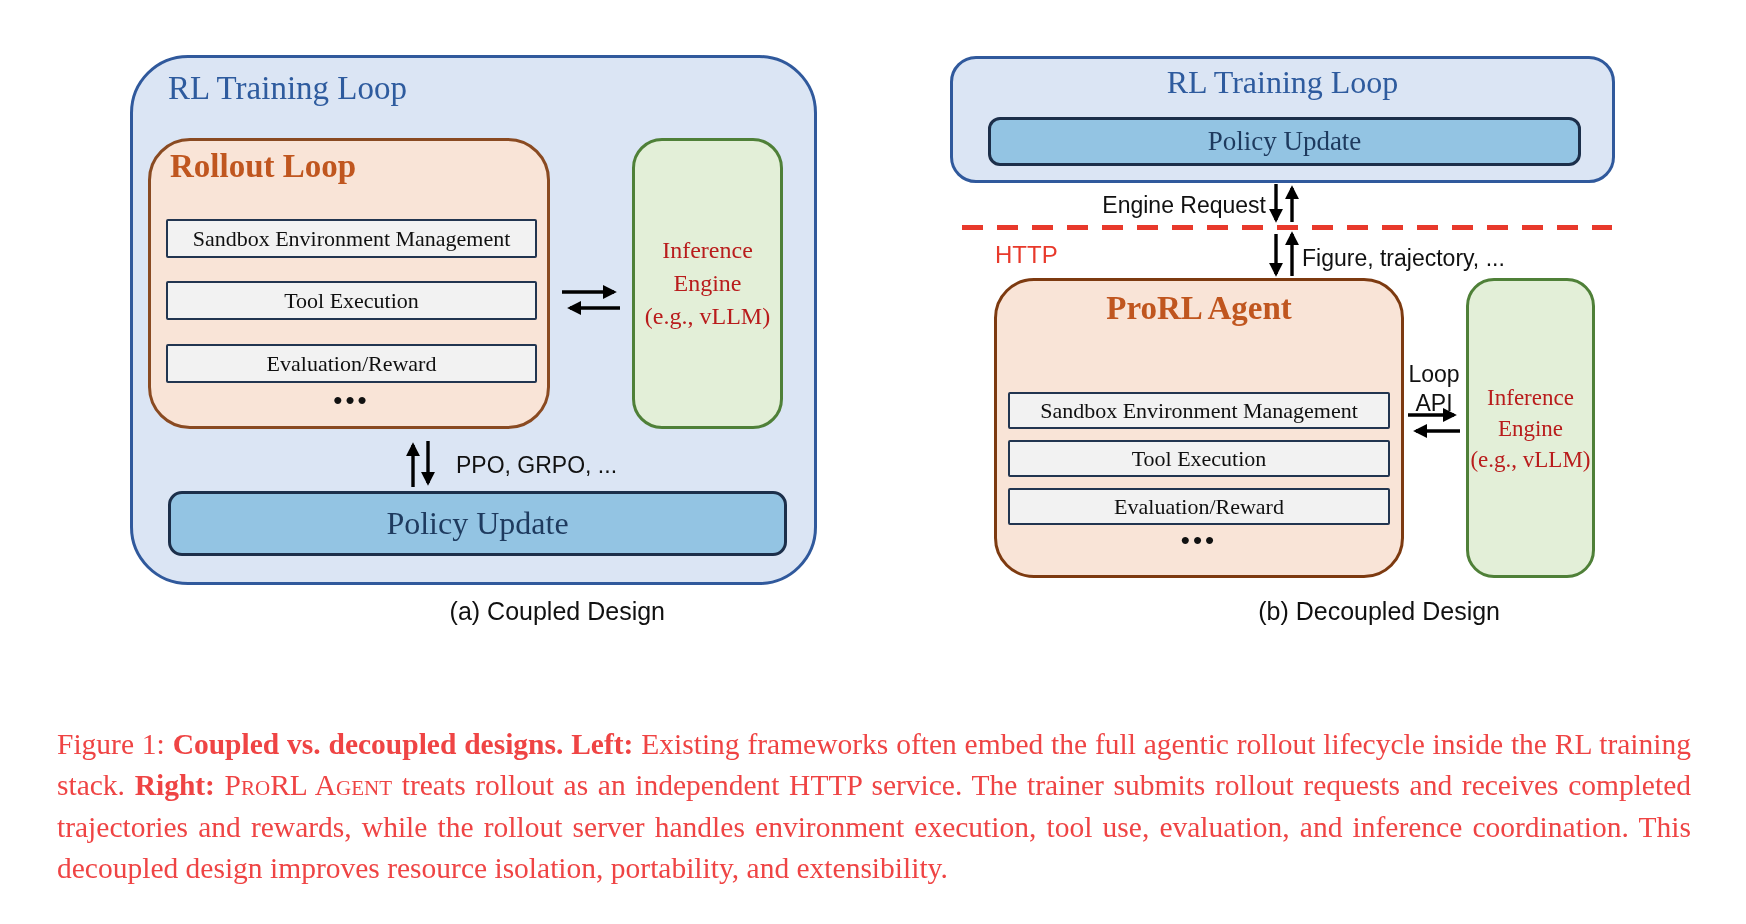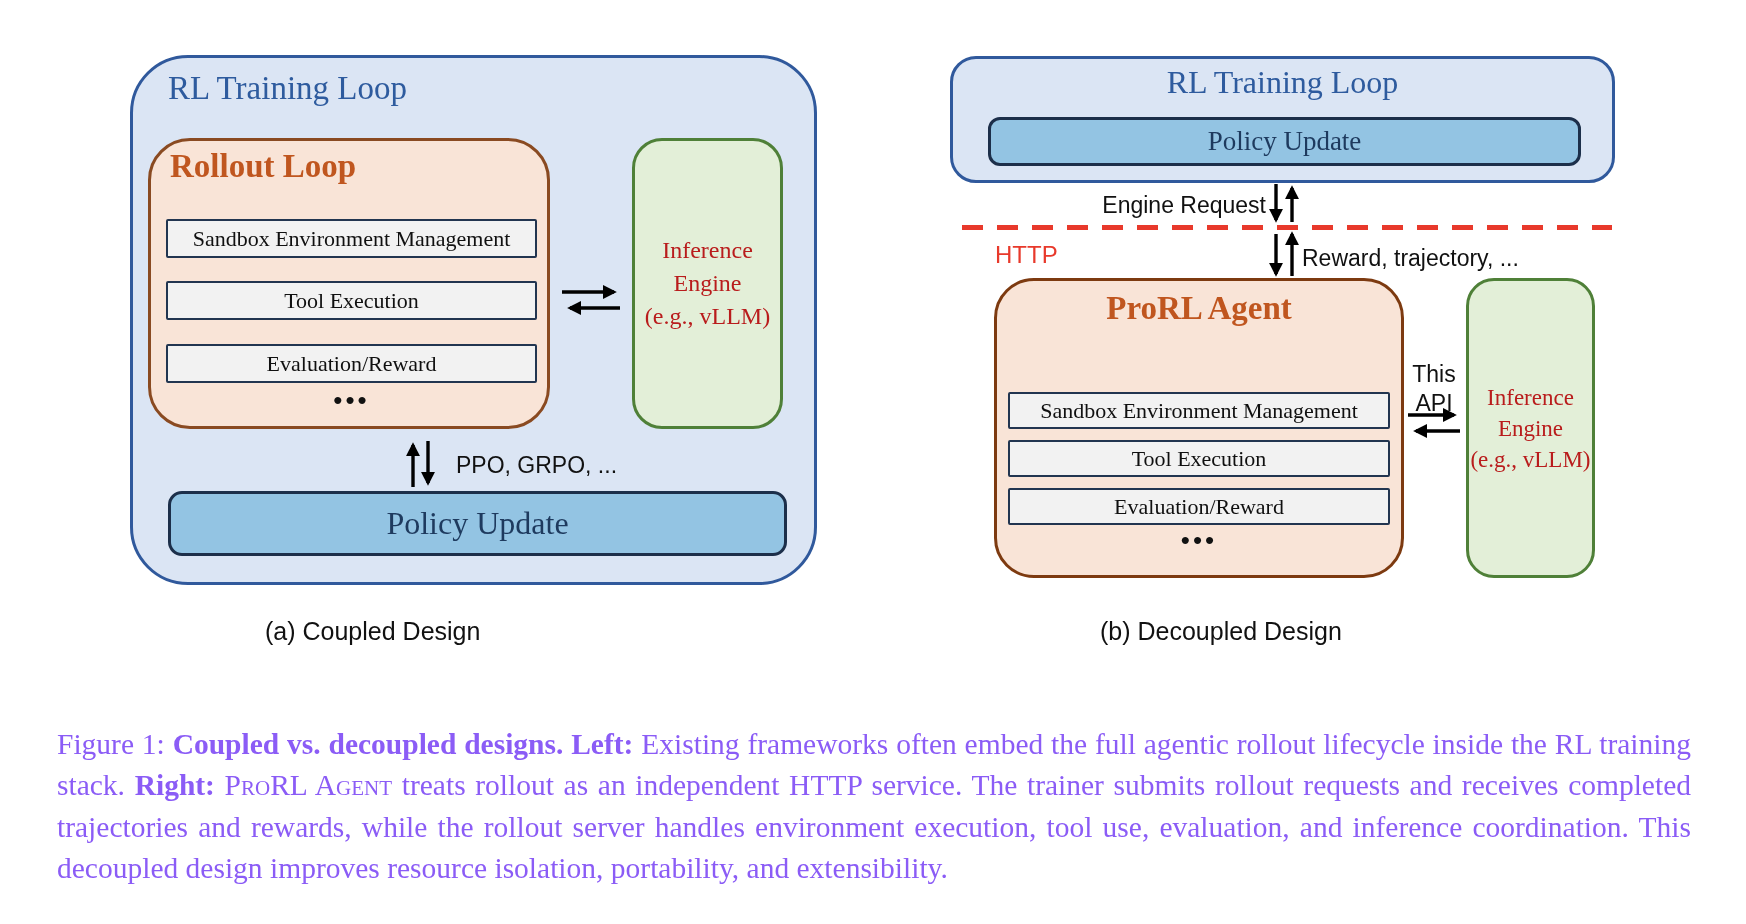--- a/index.html
+++ b/index.html
@@ -50,27 +50,27 @@
   #ppo-label{left:456px;top:452px;}
   #rollout-request{left:1040px;top:192px;width:226px;text-align:right;}
   #reward-label{left:1302px;top:245px;}
   #rest-label{left:1402px;top:360px;width:64px;text-align:center;line-height:29px;}
   #http-label{left:974px;top:241px;font-size:24px;color:#e8392b;margin-left:21px;}
 
   #dashed-line{left:962px;top:225px;width:650px;height:5px;
     background:repeating-linear-gradient(90deg,#e8392b 0 21px,transparent 21px 35px);}
 
   .subcap{font-family:"Liberation Sans",sans-serif;font-size:25px;color:#111;
-          width:400px;text-align:left;top:617px;}
+          width:400px;text-align:right;top:597px;}
   #cap-a{left:265px;}
   #cap-b{left:1100px;}
 
   
   #caption{left:57px;top:694px;width:1634px;font-size:29.5px;line-height:41.5px;
-           text-align:justify;color:#8b5cf6;}
+           text-align:justify;color:#ef4444;}
   #caption .b{font-weight:700;}
   #caption .sc{font-variant:small-caps;}
 
   svg{position:absolute;overflow:visible;}
   svg line{stroke:#000;stroke-width:3.4;}
 </style>
 </head>
 <body>
 
 <svg width="0" height="0">
@@ -120,34 +120,34 @@
 <svg class="abs" style="left:1259px;top:182px;" width="48" height="100">
   <line x1="17" y1="2" x2="17" y2="38" marker-end="url(#ah)"></line>
   <line x1="33" y1="40" x2="33" y2="6" marker-end="url(#ah)"></line>
   <line x1="17" y1="52" x2="17" y2="92" marker-end="url(#ah)"></line>
   <line x1="33" y1="94" x2="33" y2="52" marker-end="url(#ah)"></line>
 </svg>
 <div class="abs lbl" id="rollout-request">Engine Request</div>
 
 <div class="abs" id="dashed-line"></div>
 <div class="abs lbl" id="http-label">HTTP</div>
-<div class="abs lbl" id="reward-label">Reward, trajectory, ...</div>
+<div class="abs lbl" id="reward-label">Figure, trajectory, ...</div>
 
 <div class="abs peach" id="prorl"></div>
 <div class="abs peach-title serif" id="prorl-title">
   <div>ProRL Agent</div>
 </div>
 
 <div class="abs chip chip-r center" style="top:392px;">Sandbox Environment Management</div>
 <div class="abs chip chip-r center" style="top:440px;">Tool Execution</div>
 <div class="abs chip chip-r center" style="top:488px;">Evaluation/Reward</div>
 <div class="abs dots" style="left:1008px;top:526px;width:382px;">•••</div>
 
 <div class="abs lbl" id="rest-label">
-  <div>This</div>
+  <div>Loop</div>
   <div>API</div>
 </div>
 
 <svg class="abs" style="left:1404px;top:406px;" width="60" height="34">
   <line x1="4" y1="9" x2="50" y2="9" marker-end="url(#ah)"></line>
   <line x1="56" y1="25" x2="12" y2="25" marker-end="url(#ah)"></line>
 </svg>
 
 <div class="abs green center col serif" id="green-right">
   <div>Inference</div>

